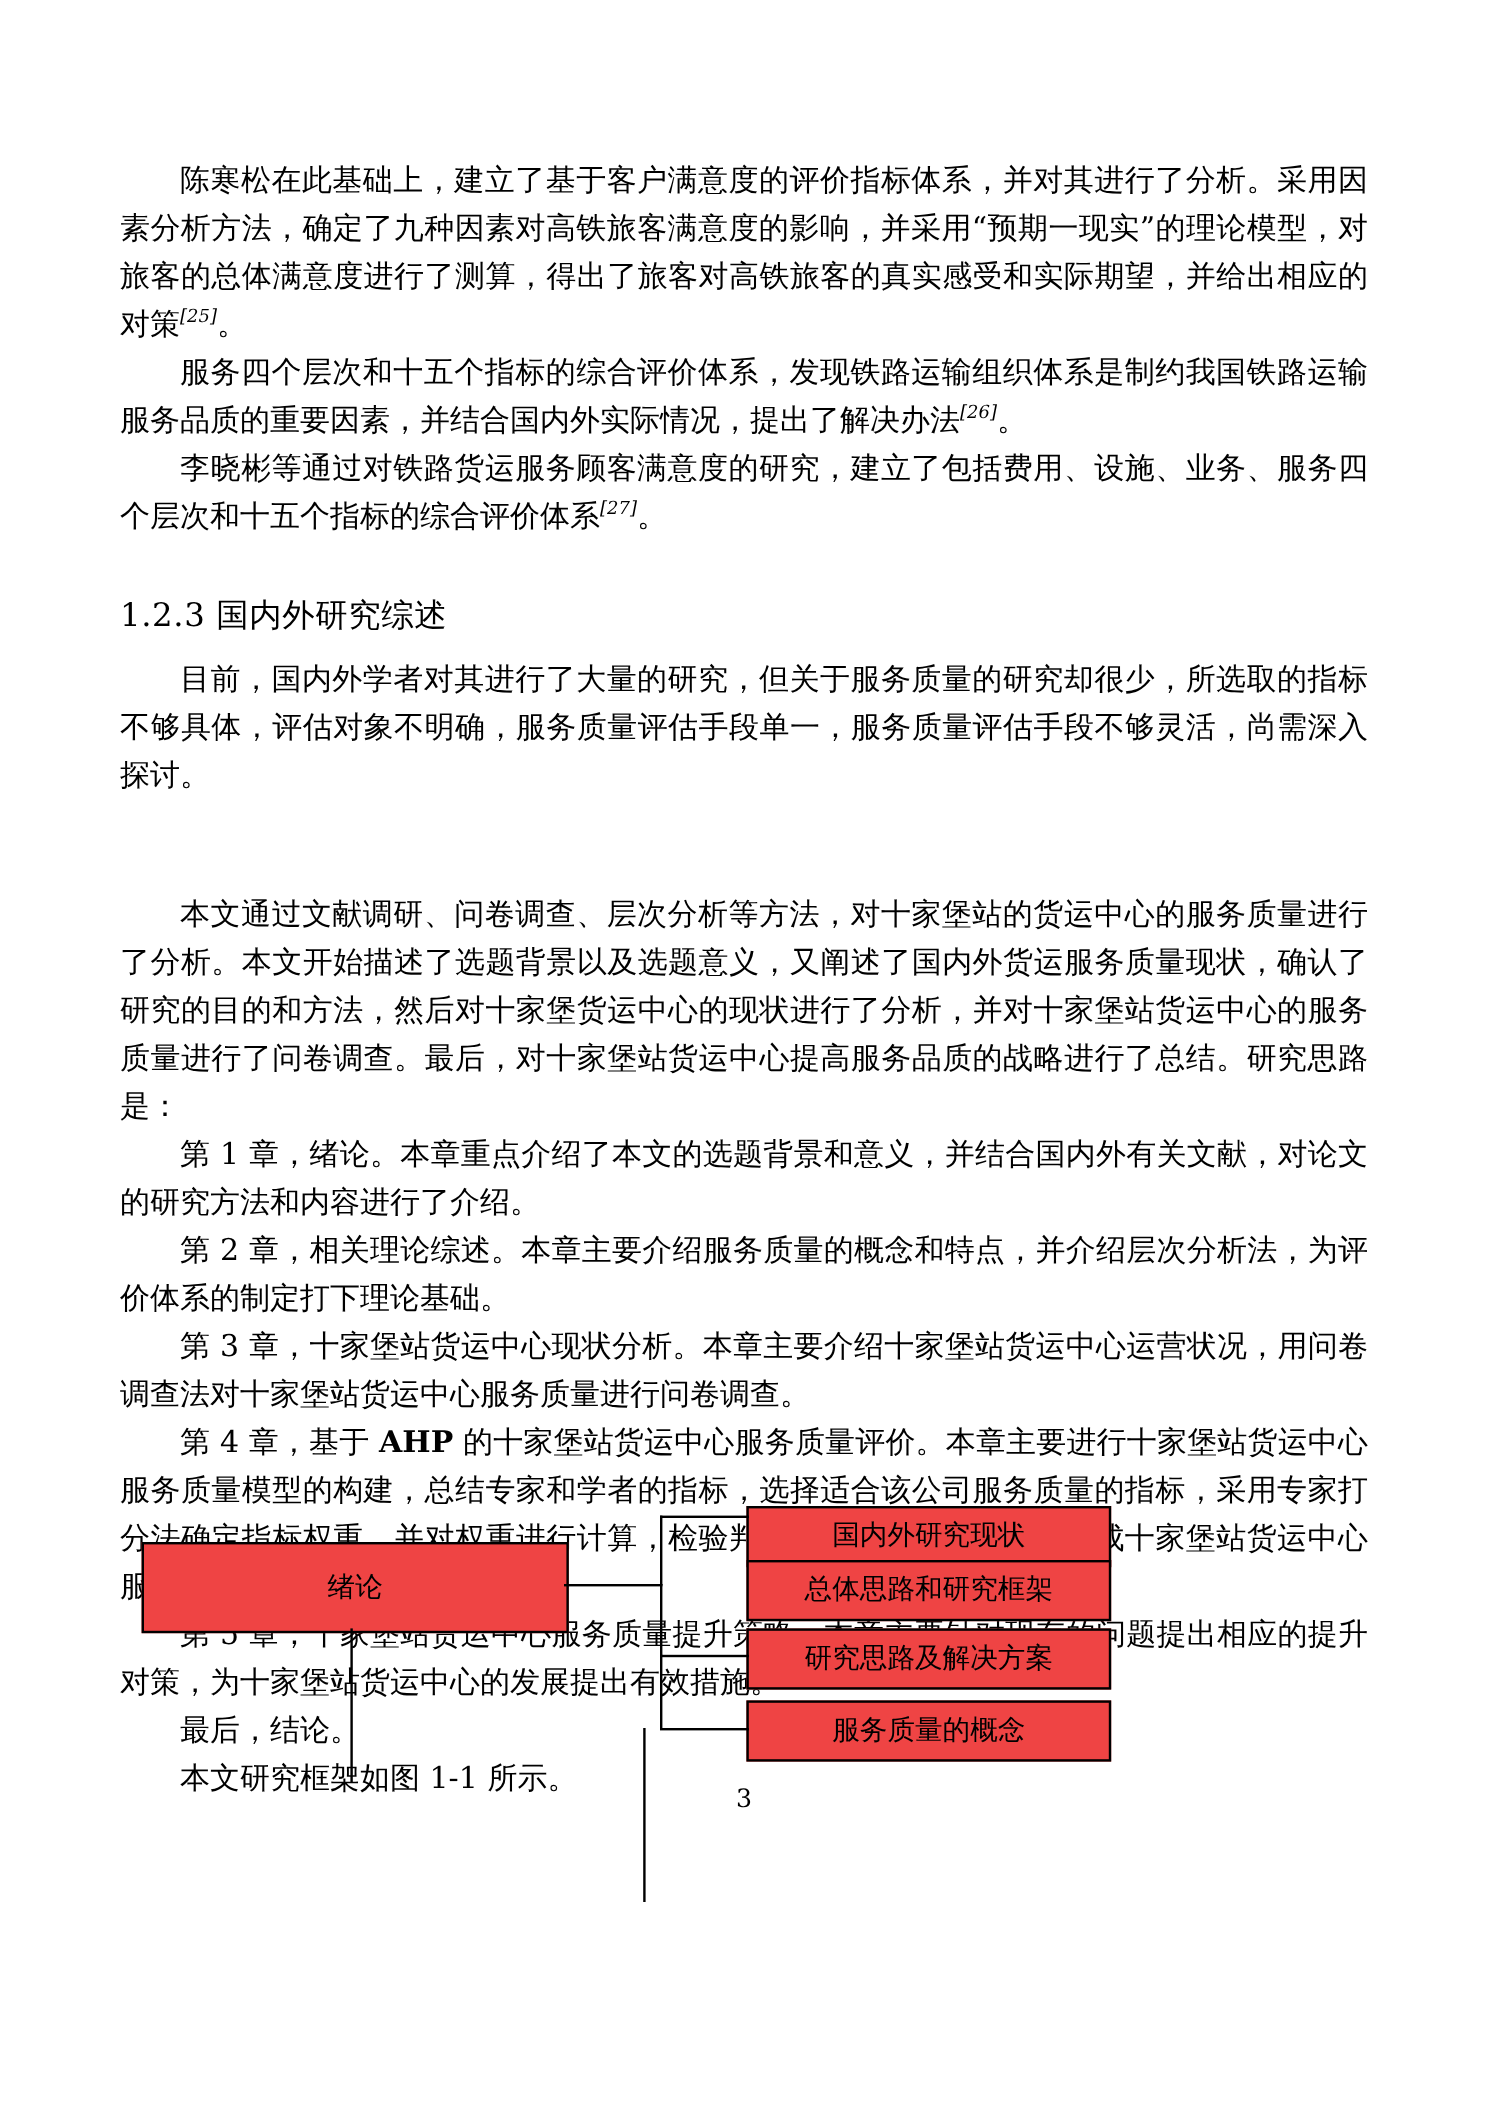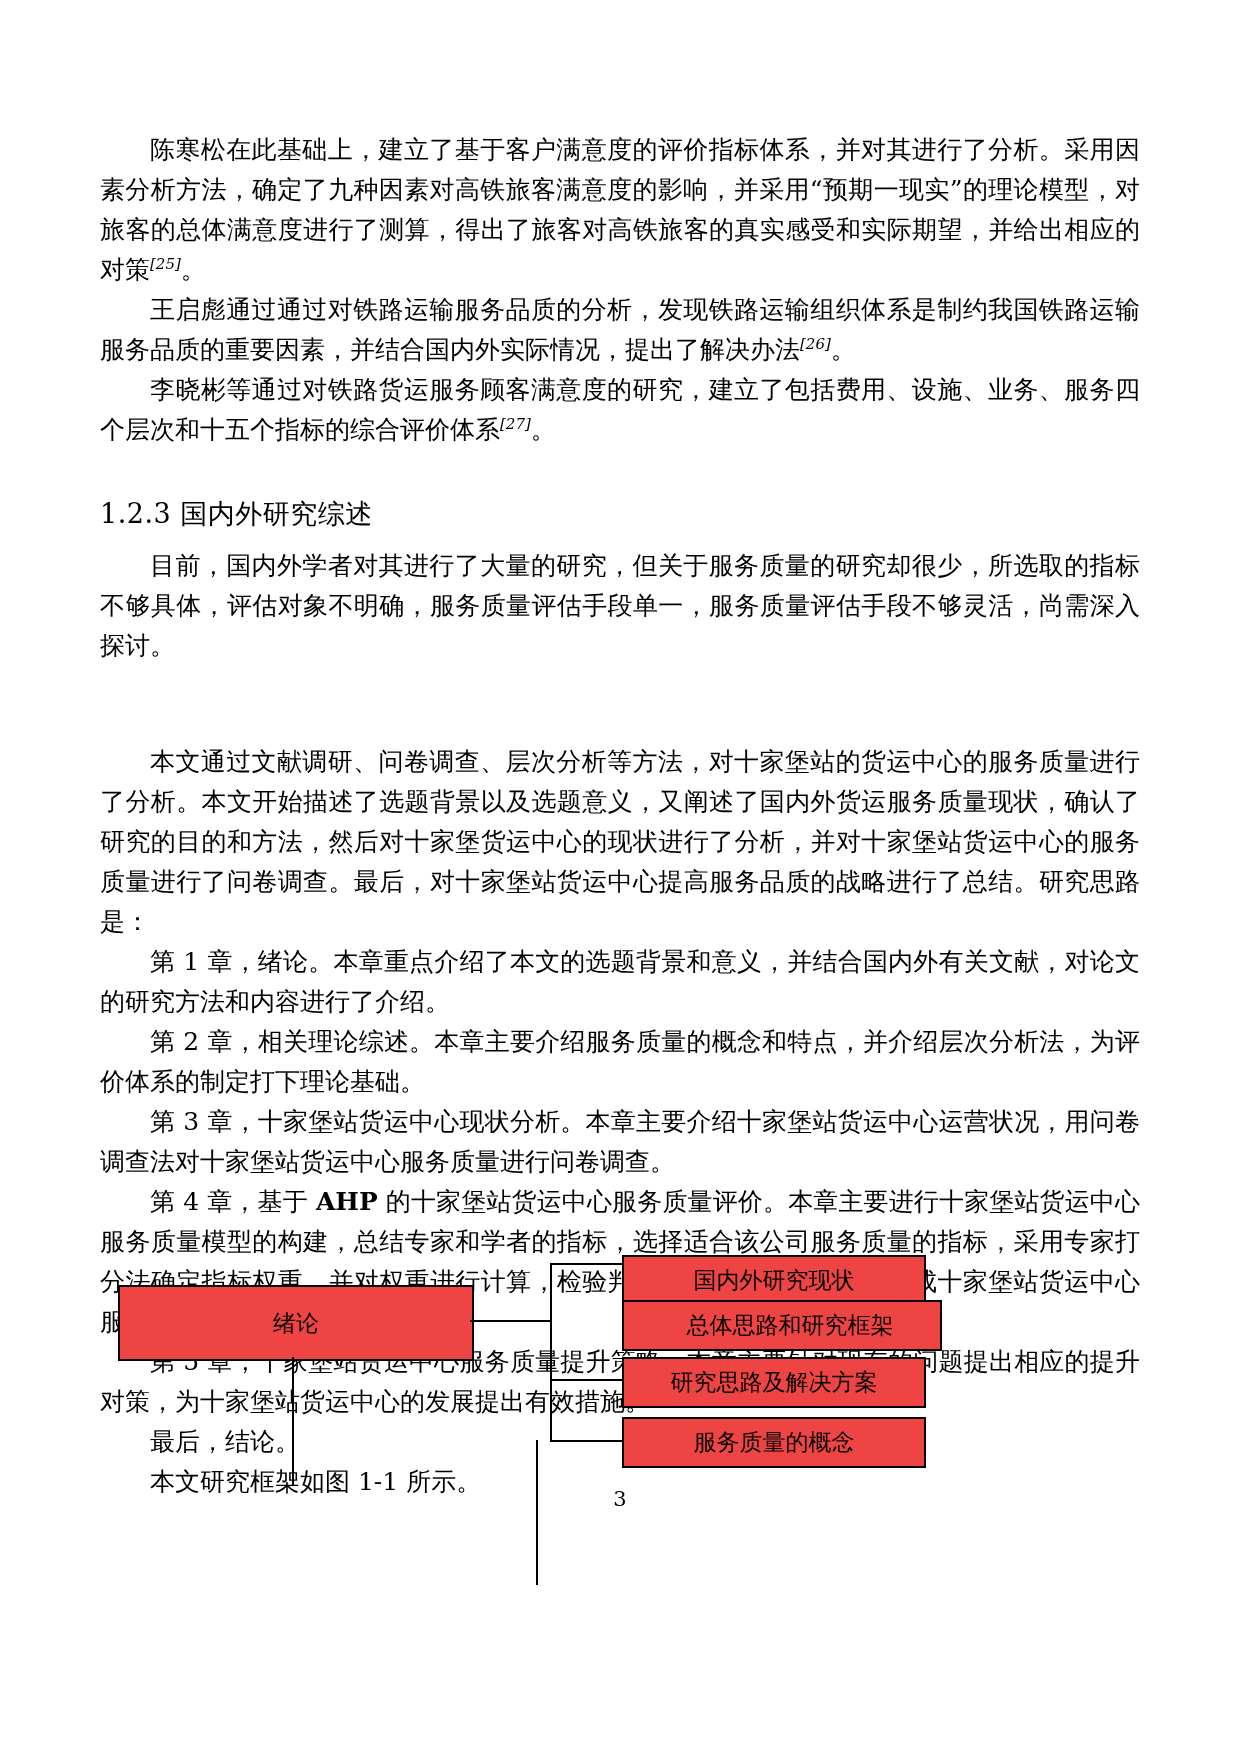--- a/index.html
+++ b/index.html
@@ -100,21 +100,21 @@
 </style>
 </head>
 <body>
 
 <div class="page">
 
   <div class="content">
 
     <p class="para"><span>陈寒松在此基础上，建立了基于客户满意度的评价指标体系，并对其进行了分析。采用因素分析方法，确定了九种因素对高铁旅客满意度的影响，并采用“预期一现实”的理论模型，对旅客的总体满意度进行了测算，得出了旅客对高铁旅客的真实感受和实际期望，并给出相应的对策</span><span class="sup">[25]</span><span>。</span></p>
 
-    <p class="para"><span>王启彪通过通过对铁路运输服务品质的分析，发现铁路运输组织体系是制约我国铁路运输服务品质的重要因素，并结合国内外实际情况，提出了解决办法</span><span class="sup">[26]</span><span>。</span></p>
+    <p class="para"><span>服务四个层次和十五个指标的综合评价体系，发现铁路运输组织体系是制约我国铁路运输服务品质的重要因素，并结合国内外实际情况，提出了解决办法</span><span class="sup">[26]</span><span>。</span></p>
 
     <p class="para"><span>李晓彬等通过对铁路货运服务顾客满意度的研究，建立了包括费用、设施、业务、服务四个层次和十五个指标的综合评价体系</span><span class="sup">[27]</span><span>。</span></p>
 
     <div class="sp-44"></div>
 
     <h3 class="heading">1.2.3  国内外研究综述</h3>
 
     <div class="sp-12"></div>
 
     <p class="para">目前，国内外学者对其进行了大量的研究，但关于服务质量的研究却很少，所选取的指标不够具体，评估对象不明确，服务质量评估手段单一，服务质量评估手段不够灵活，尚需深入探讨。</p>
@@ -138,21 +138,21 @@
   <div class="figure">
 
     <div class="box" style="left: 18px; top: 30px; width: 352px; height: 72px;">
       <span>绪论</span>
     </div>
 
     <div class="box" style="left: 522px; top: 0px; width: 300px; height: 47px;">
       <span>国内外研究现状</span>
     </div>
 
-    <div class="box" style="left: 522px; top: 45px; width: 300px; height: 47px; padding-left: 16px;">
+    <div class="box" style="left: 522px; top: 45px; width: 300px; height: 47px;">
       <span>总体思路和研究框架</span>
     </div>
 
     <div class="box" style="left: 522px; top: 162px; width: 300px; height: 47px;">
       <span>服务质量的概念</span>
     </div>
 
     <div class="box" style="left: 522px; top: 102px; width: 300px; height: 47px;">
       <span>研究思路及解决方案</span>
     </div>

